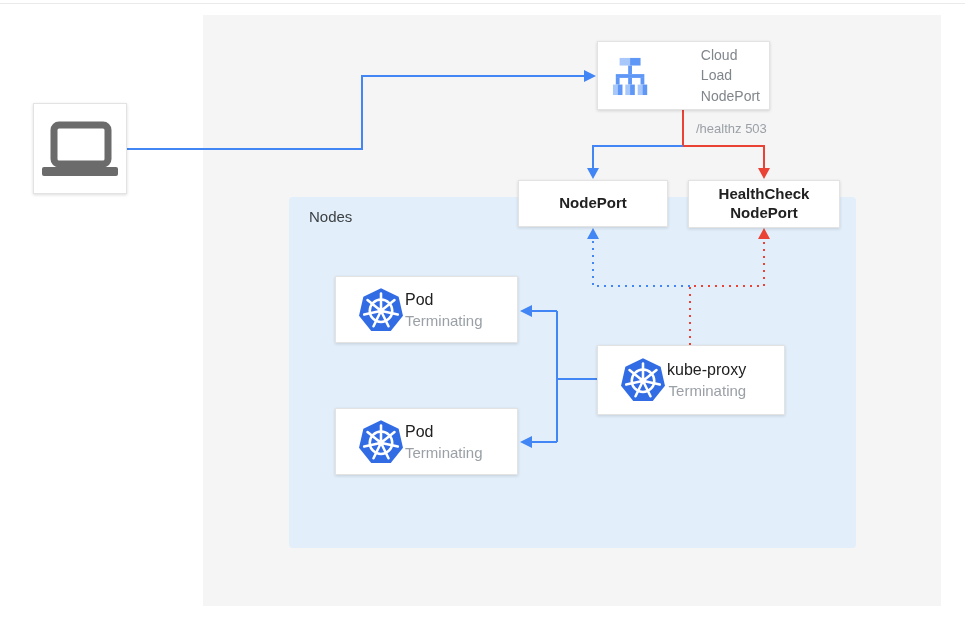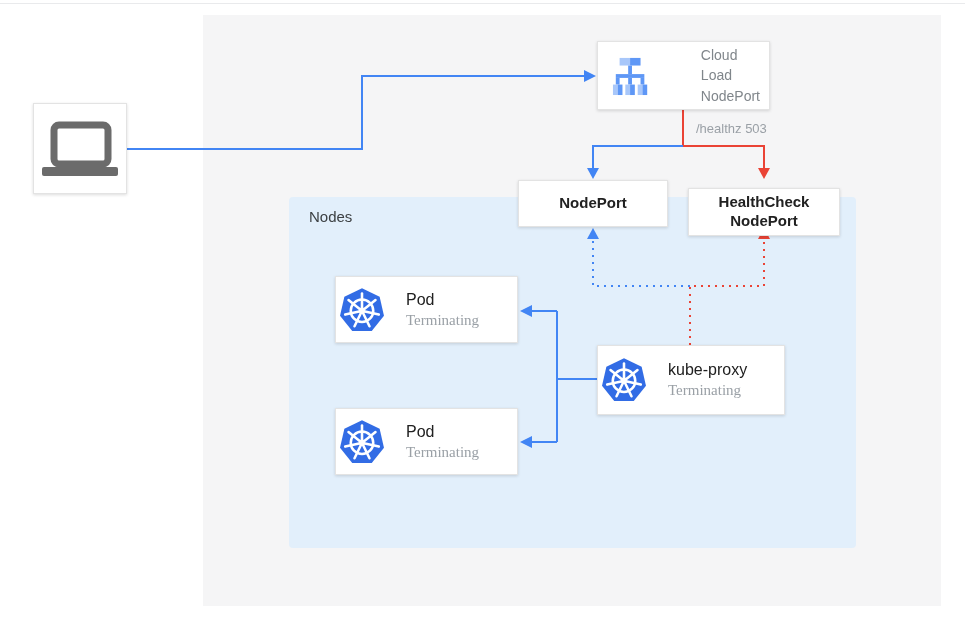--- a/index.html
+++ b/index.html
@@ -15,27 +15,27 @@
   .card{
     position:absolute;background:#fff;border:1px solid #e3e3e3;
     box-shadow:0 1px 3px rgba(0,0,0,.14);box-sizing:border-box;
   }
   .laptop-card{left:33px;top:103px;width:94px;height:91px;display:flex;align-items:center;justify-content:center;}
   .clb-card{left:597px;top:41px;width:173px;height:69px;display:flex;align-items:center;padding-left:14px;gap:16px;}
   .clb-text{font-size:14px;line-height:1.45;color:var(--lb-text);margin-left:31px;}
   .port-card{display:flex;flex-direction:column;align-items:center;justify-content:center;
     font-weight:bold;font-size:15px;color:var(--title-text);text-align:center;line-height:1.25;}
   .nodeport-card{left:518px;top:180px;width:150px;height:47px;}
-  .healthcheck-card{left:688px;top:188px;width:152px;height:48px;}
-  .entity-card{display:flex;align-items:center;padding-left:2px;gap:20px;}
+  .healthcheck-card{left:688px;top:180px;width:152px;height:48px;}
+  .entity-card{display:flex;align-items:center;padding-left:21px;}
   .pod1-card{left:335px;top:276px;width:183px;height:67px;}
   .pod2-card{left:335px;top:408px;width:183px;height:67px;}
-  .kproxy-card{left:597px;top:345px;width:188px;height:70px;}
+  .kproxy-card{left:597px;top:345px;width:188px;height:70px;text-align:right;}
   .entity-title{font-size:16px;color:var(--title-text);line-height:1.4;}
-  .entity-sub{font-size:15px;color:var(--subtitle-text);line-height:1.3;font-family:Liberation Serif, serif;}
+  .entity-sub{font-size:15px;color:var(--subtitle-text);line-height:1.3;}
   .healthz{left:696px;top:121px;font-size:13px;font-weight:normal;color:var(--subtitle-text);}
   svg.overlay{position:absolute;left:0;top:0;pointer-events:none;}
   .blue-stroke{stroke:var(--blue);stroke-width:2;fill:none;}
   .red-stroke{stroke:var(--red);stroke-width:2;fill:none;}
   .dotted{stroke-dasharray:2 5;}
   .blue-fill{fill:var(--blue);}
   .red-fill{fill:var(--red);}
 </style>
 </head>
 <body>

